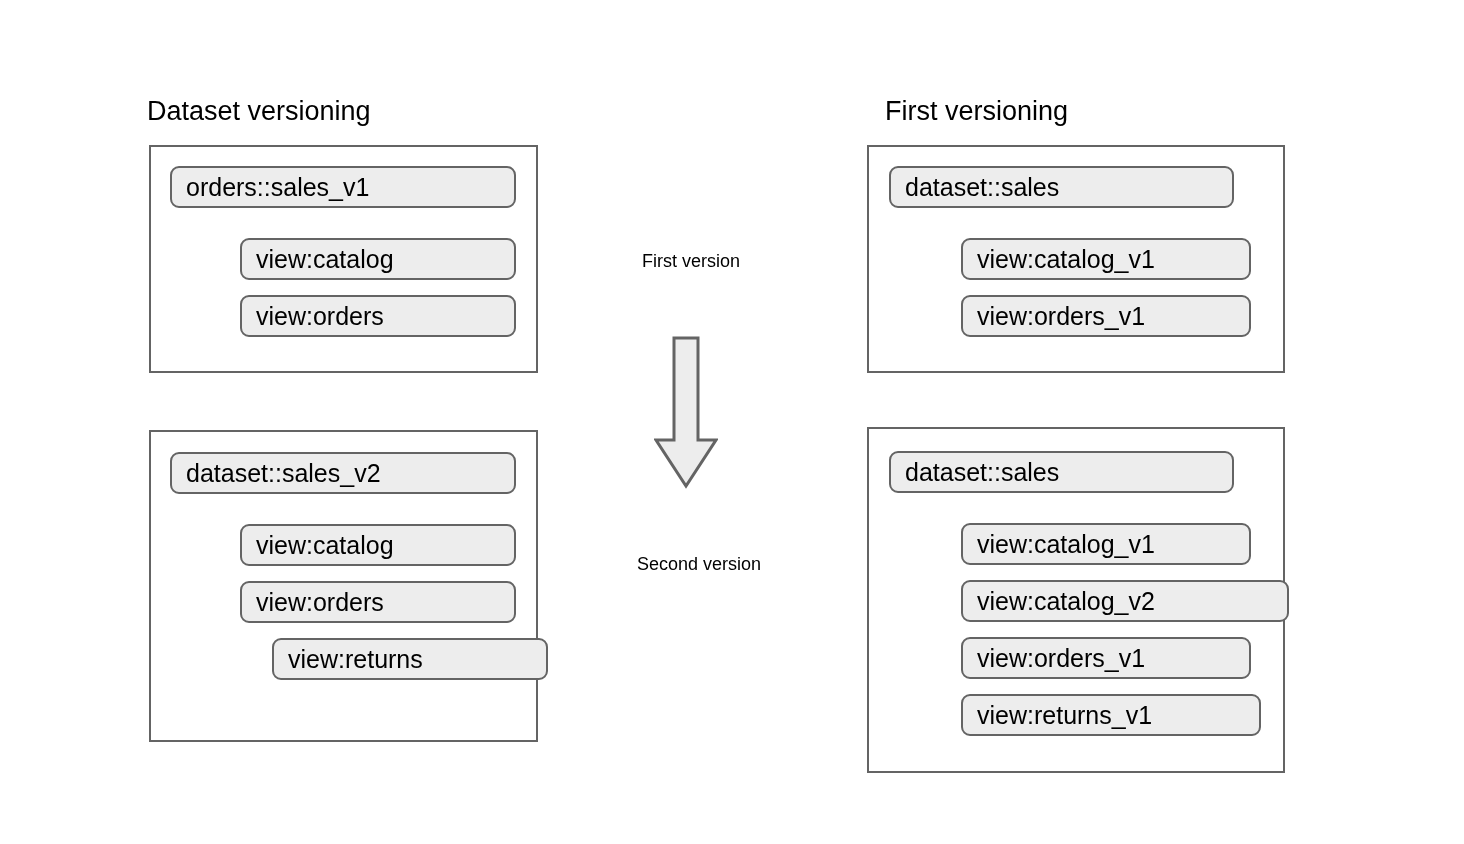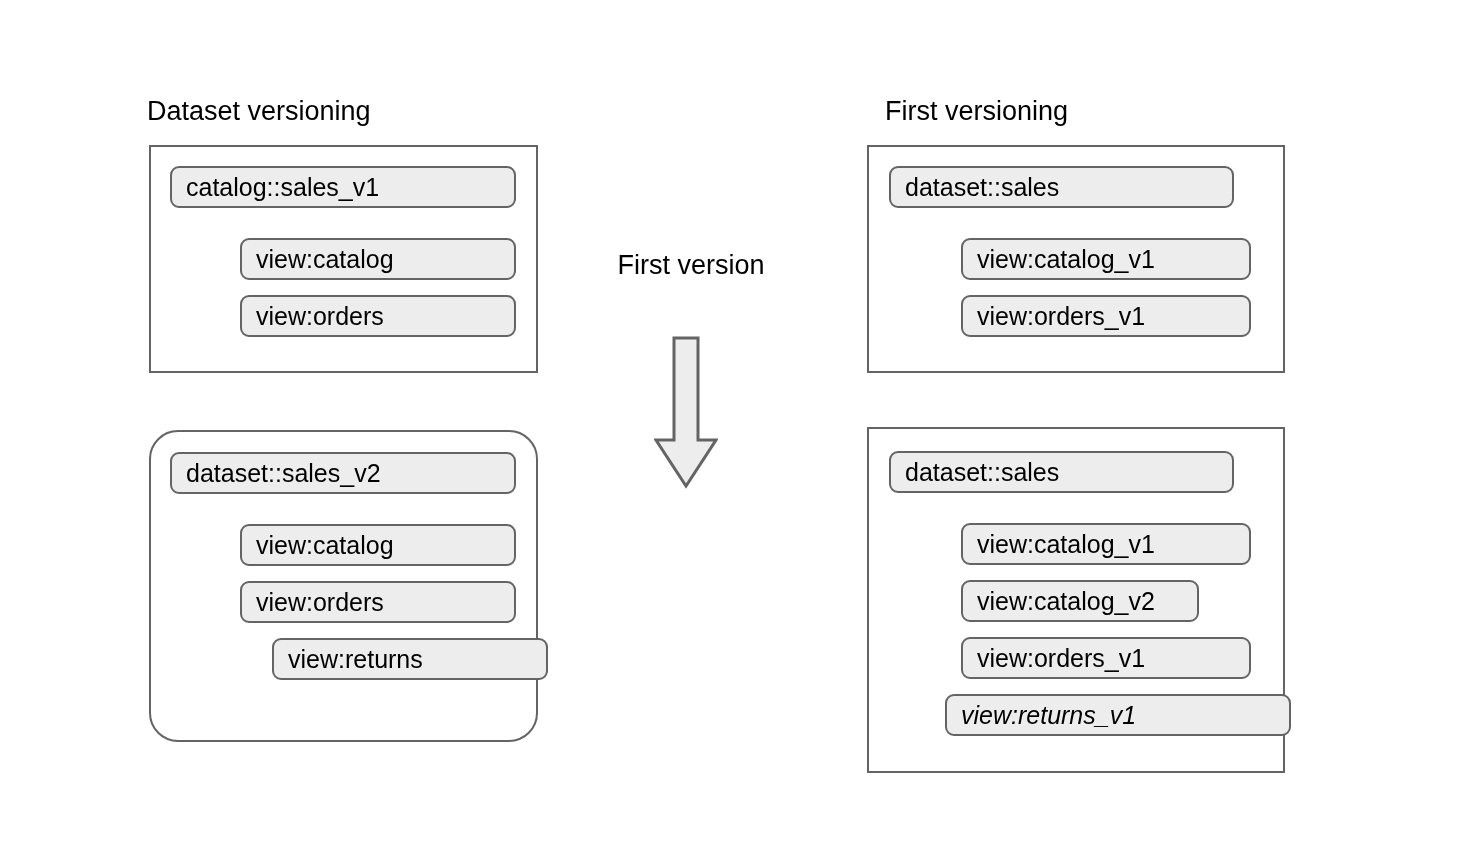--- a/index.html
+++ b/index.html
@@ -44,66 +44,67 @@
   }
   .pill span {
     font-size: 25px;
     line-height: 1;
     white-space: nowrap;
     padding-left: 14px;
     color: #000000;
   }
   .center-label {
     position: absolute;
-    font-size: 27px;
+    font-size: 18px;
     line-height: 1;
     white-space: nowrap;
     text-align: center;
     color: #000000;
   }
   .arrow-wrap {
     position: absolute;
   }
 </style>
 </head>
 <body>
 
 <div class="canvas">
 
   <div class="col-title" style="left:147px; top:98px;">Dataset versioning</div>
 
   <div class="group-box" style="left:149px; top:145px; width:389px; height:228px;">
     <div class="pill" style="left:19px; top:19px; width:346px;">
-      <span>catalog::sales_v1</span>
+      <span>orders::sales_v1</span>
     </div>
     <div class="pill" style="left:89px; top:91px; width:276px;">
       <span>view:catalog</span>
     </div>
     <div class="pill" style="left:89px; top:148px; width:276px;">
       <span>view:orders</span>
     </div>
   </div>
 
-  <div class="group-box" style="left:149px; top:430px; width:389px; height:312px;border-radius:29px;">
+  <div class="group-box" style="left:149px; top:430px; width:389px; height:312px;">
     <div class="pill" style="left:19px; top:20px; width:346px;">
       <span>dataset::sales_v2</span>
     </div>
     <div class="pill" style="left:89px; top:92px; width:276px;">
       <span>view:catalog</span>
     </div>
     <div class="pill" style="left:89px; top:149px; width:276px;">
       <span>view:orders</span>
     </div>
     <div class="pill" style="left:89px; top:206px; width:276px;margin-left:32px;">
       <span>view:returns</span>
     </div>
   </div>
 
   <div class="center-label" style="left:541px; top:252px; width:300px;">First version</div>
 
+  <div class="center-label" style="left:549px; top:555px; width:300px;">Second version</div>
 
   <div class="arrow-wrap" style="left:654px; top:336px; width:64px; height:153px;">
     <svg width="64" height="153" viewBox="0 0 64 153" xmlns="http://www.w3.org/2000/svg">
       <polygon points="20,2 44,2 44,104 62,104 32,150 2,104 20,104" fill="#ededed" stroke="#646464" stroke-width="3" stroke-linejoin="miter"></polygon>
     </svg>
   </div>
 
   <div class="col-title" style="left:885px; top:98px;">First versioning</div>
 
   <div class="group-box" style="left:867px; top:145px; width:418px; height:228px;">
@@ -118,24 +119,24 @@
     </div>
   </div>
 
   <div class="group-box" style="left:867px; top:427px; width:418px; height:346px;">
     <div class="pill" style="left:20px; top:22px; width:345px;">
       <span>dataset::sales</span>
     </div>
     <div class="pill" style="left:92px; top:94px; width:290px;">
       <span>view:catalog_v1</span>
     </div>
-    <div class="pill" style="left:92px; top:151px; width:238px;">
+    <div class="pill" style="left:92px; top:151px; width:328px;">
       <span>view:catalog_v2</span>
     </div>
     <div class="pill" style="left:92px; top:208px; width:290px;">
       <span>view:orders_v1</span>
     </div>
-    <div class="pill" style="left:76px; top:265px; width:346px;font-style:italic;">
+    <div class="pill" style="left:92px; top:265px; width:300px;">
       <span>view:returns_v1</span>
     </div>
   </div>
 
 </div>
 
 </body></html>

